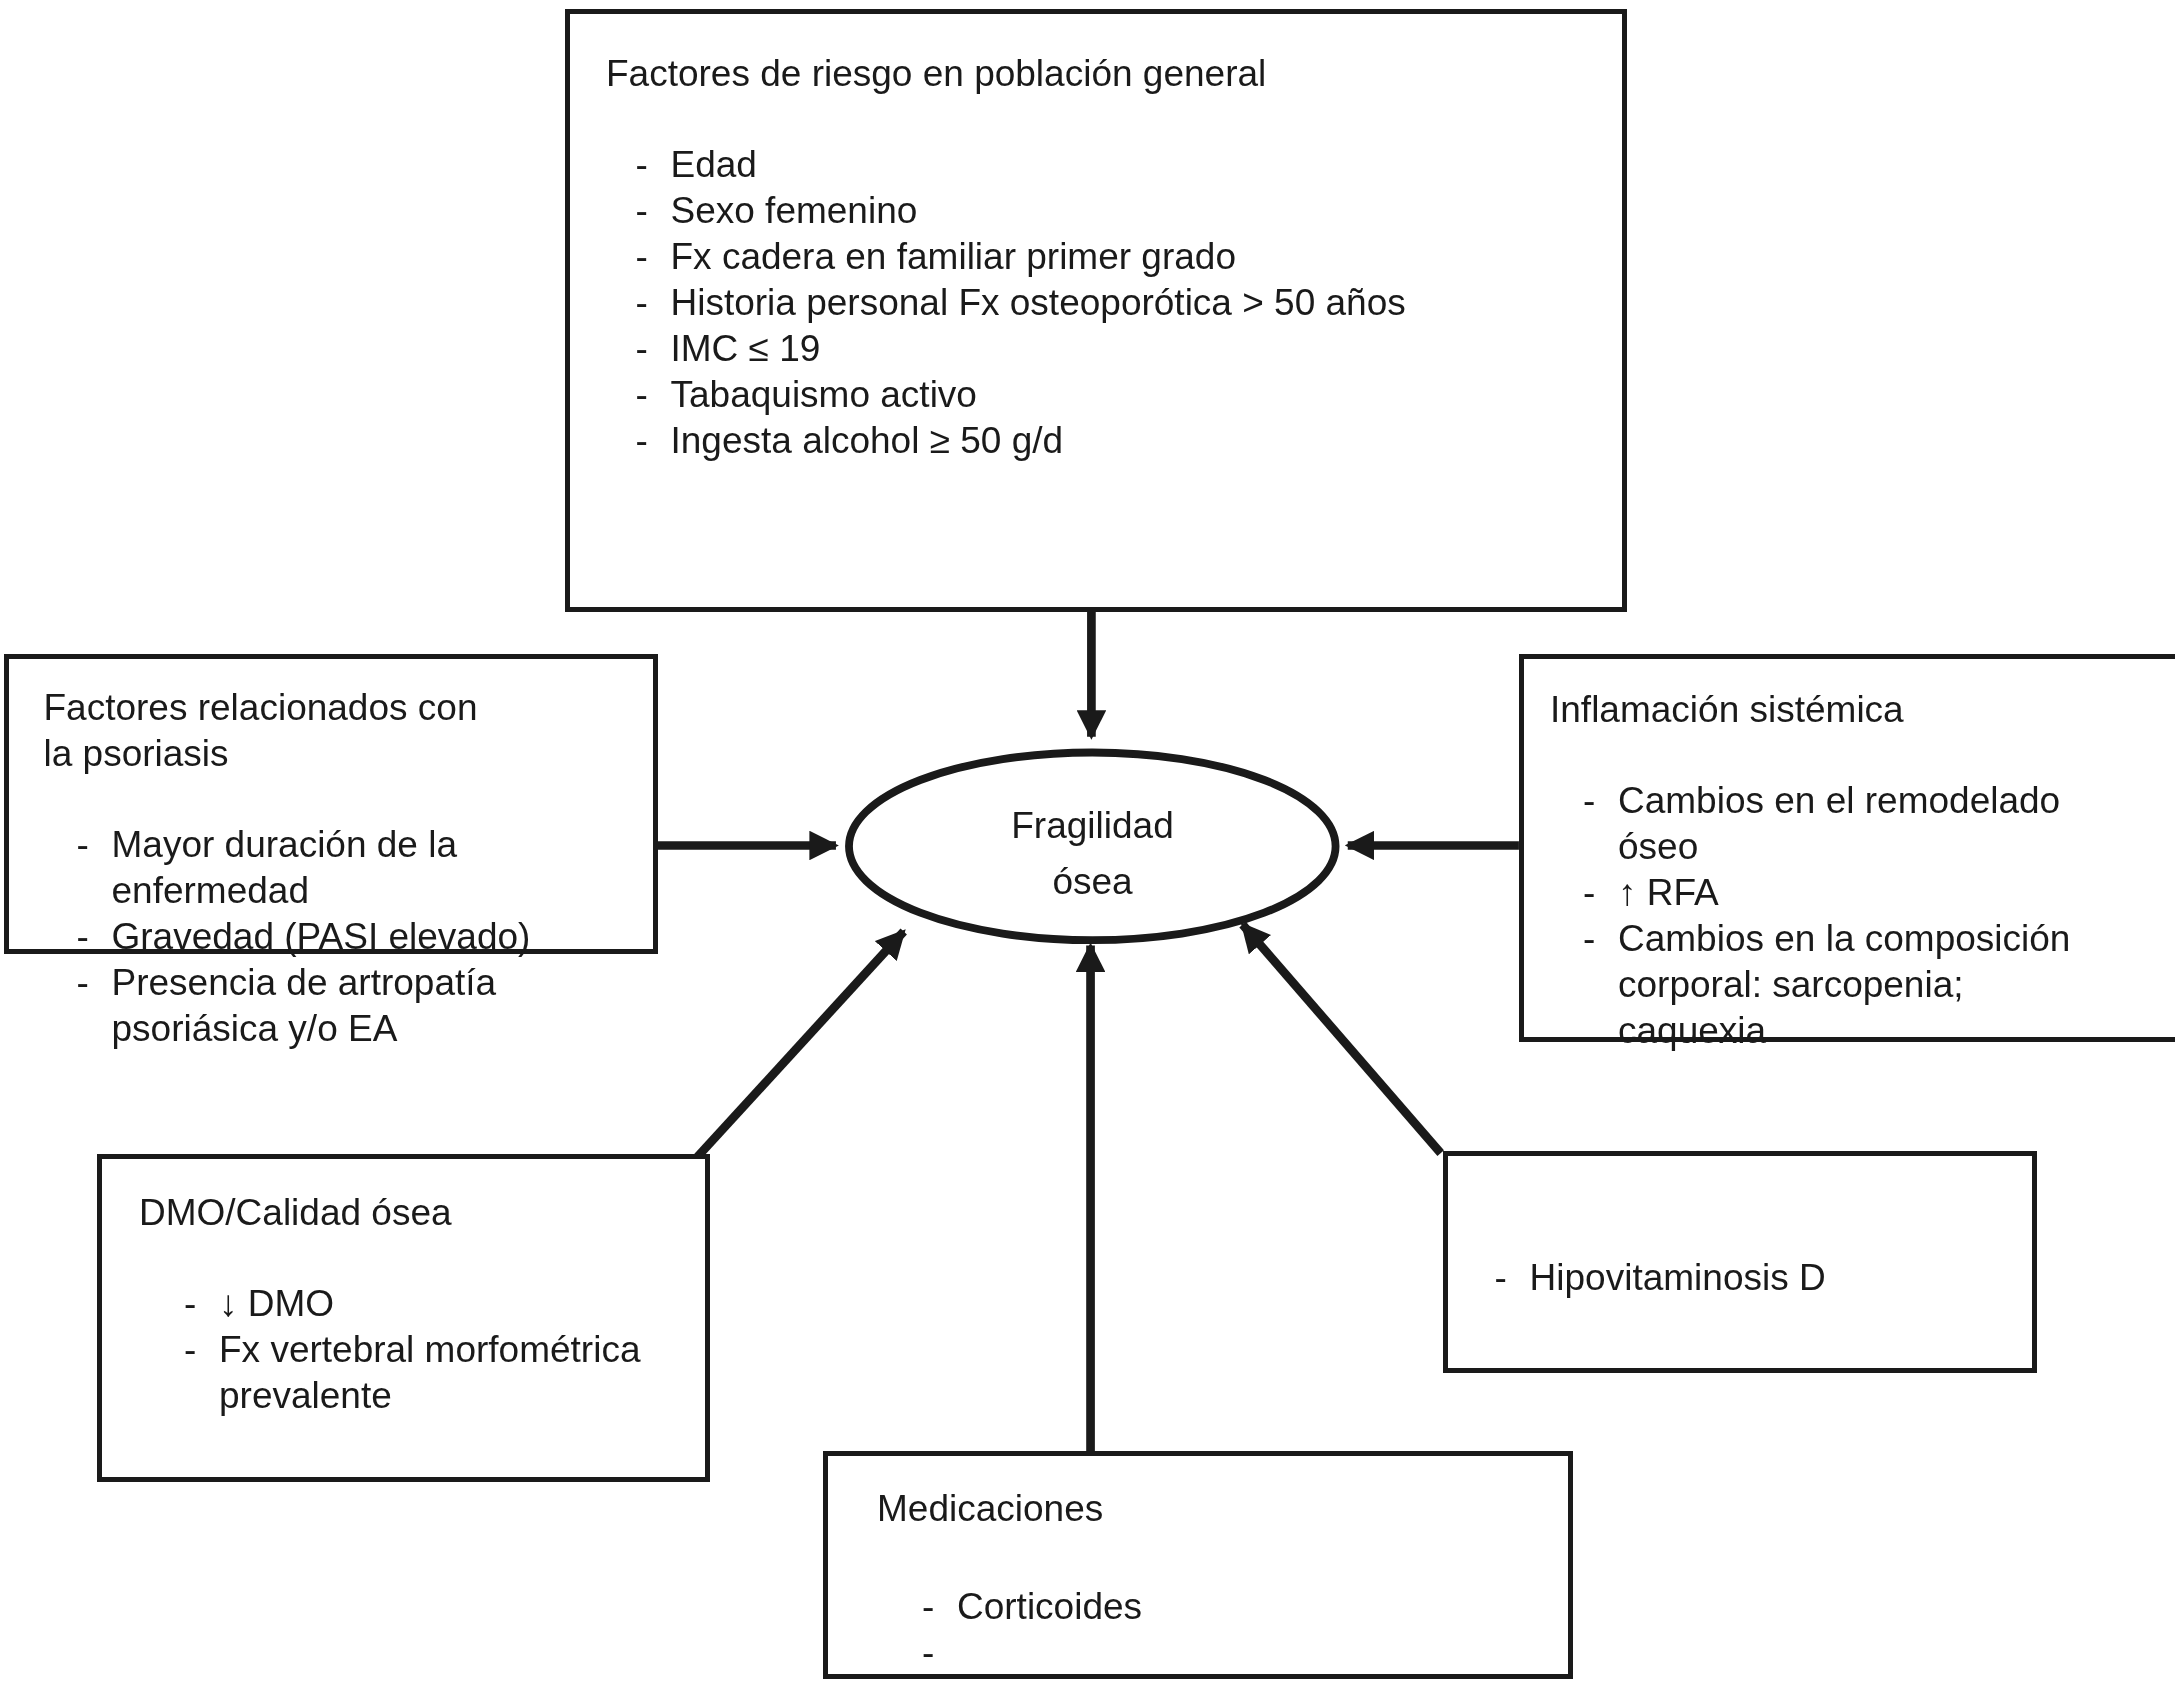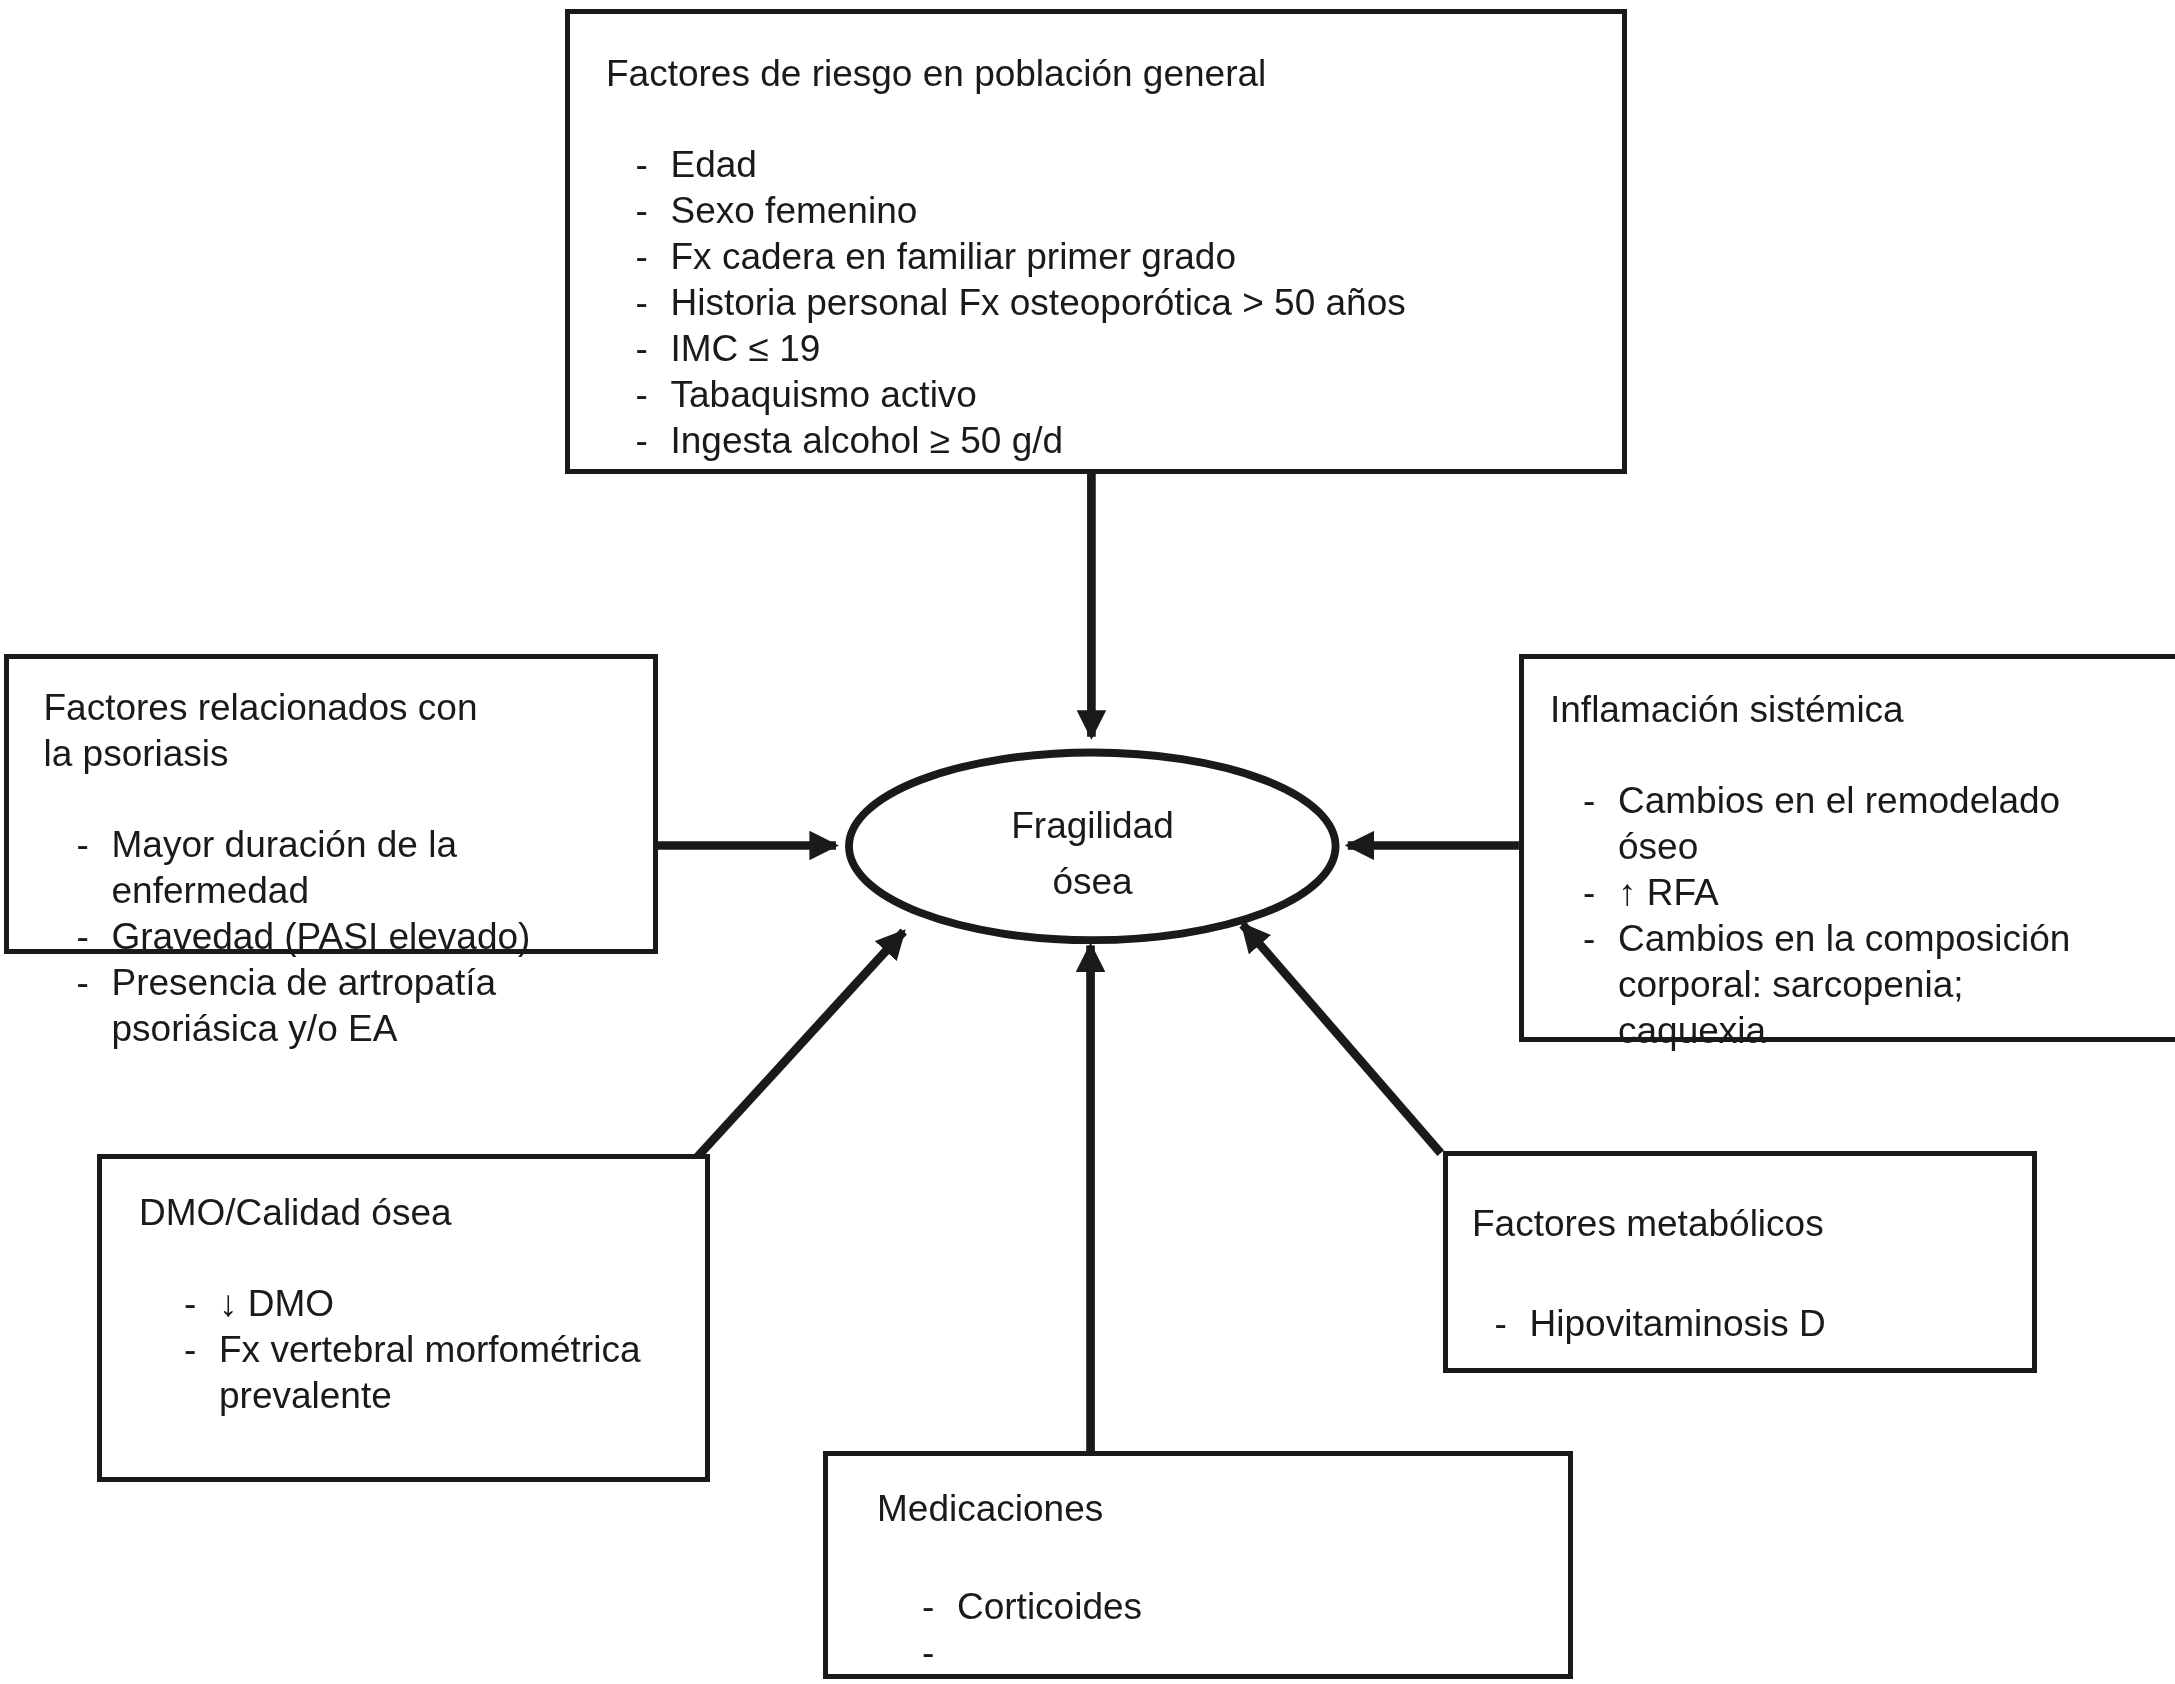--- a/index.html
+++ b/index.html
@@ -40,21 +40,21 @@
     align-items: flex-start;
   }
   .dash {
     flex: 0 0 35px;
   }
   .itx {
     white-space: pre-line;
   }
 
   
-  .box-risk   { left: 565px;  top: 8.7px;   width: 1062px; height: 465px; padding: 37px 26px 0 36px; }
+  .box-risk   { left: 565px;  top: 8.7px;   width: 1062px; height: 603px; padding: 37px 26px 0 36px; }
   .box-risk .list   { margin-top: 45px; padding-left: 29.5px; }
 
   .box-psor   { left: 3.5px;    top: 654px;  width: 654px;  height: 300px; padding: 26px 21px 0 35px; }
   .box-psor .list   { margin-top: 45px; padding-left: 33px; }
 
   .box-infl   { left: 1519px; top: 654px;  width: 684px;  height: 388px; padding: 28px 17.4px 0 26px; }
   .box-infl .list   { margin-top: 45px; padding-left: 33px; }
 
   .box-dmo    { left: 97px;  top: 1154px; width: 613px;  height: 328px; padding: 31px 21px 0 37px; }
   .box-dmo .list    { margin-top: 45px; padding-left: 45px; }
@@ -186,21 +186,20 @@
         </div>
       <div class="item">
           <span class="dash">-</span>
           <span class="itx">Fx vertebral morfométrica
 prevalente</span>
         </div>
     </div>
   </div>
 
   <div class="box box-metab">
-    <div class="title">Factores metabólicos</div>
     <div class="list">
       <div class="item">
           <span class="dash">-</span>
           <span class="itx">Hipovitaminosis D</span>
         </div>
     </div>
   </div>
 
   <div class="box box-med">
     <div class="title">Medicaciones</div>

